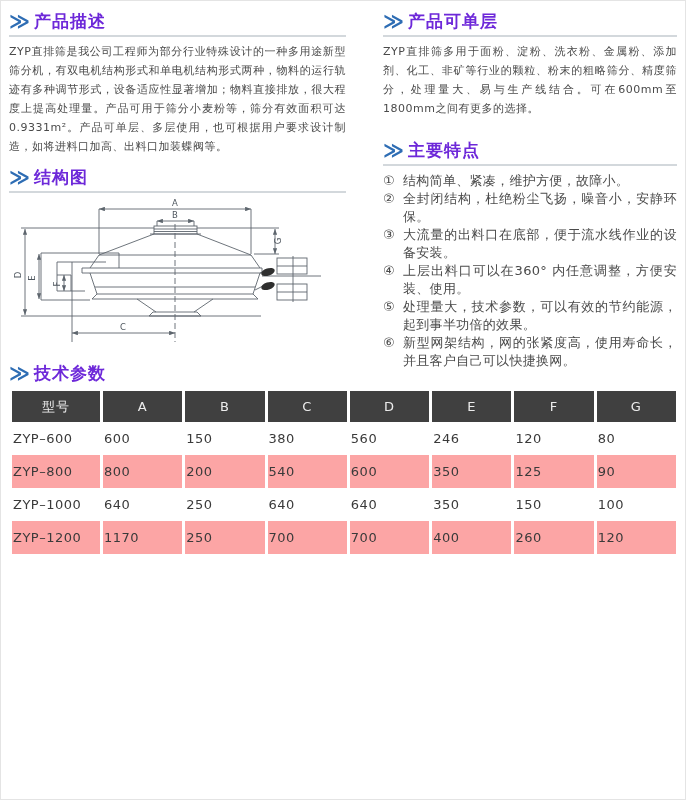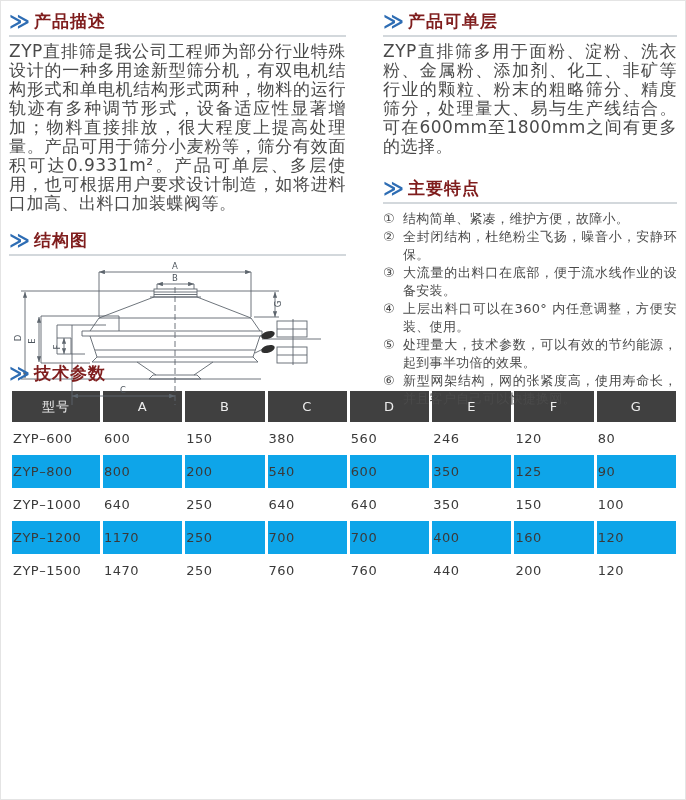--- a/index.html
+++ b/index.html
@@ -12,27 +12,27 @@
   .top { display:flex; height:352px; }
   .col-left { width:337px; margin-right:37px; }
   .col-right { flex:1; min-width:0; }
 
   .sec-header { display:flex; align-items:center; }
   .chev {
     color:#2e6db4; font-size:20px; font-weight:bold; line-height:18px;
     margin-right:6px; letter-spacing:-2px;
   }
   .sec-title {
-    color:#7f1d1d; font-size:17px; font-weight:bold; margin:0;
+    color:#6d28d9; font-size:17px; font-weight:bold; margin:0;
     letter-spacing:1px; line-height:20px;
   }
   .sec-rule { border-bottom:2px solid #d3d8dc; margin-top:4px; }
 
   .body-text {
-    margin-top:5px; font-size:17px; line-height:19px; color:#4a4a4a;
+    margin-top:5px; font-size:11px; line-height:19px; color:#4a4a4a;
     text-align:justify; letter-spacing:0.5px;
   }
   .mt-struct { margin-top:4px; }
   .mt-feat { margin-top:22px; }
 
   .features { margin-top:6px; }
   .feat { display:flex; font-size:13px; line-height:18px; color:#4a4a4a; }
   .feat .num { flex:0 0 20px; }
   .feat .txt { flex:1; text-align:justify; letter-spacing:0.3px; }
 
@@ -41,21 +41,21 @@
 
   .tech-table {
     width:670px; margin-top:8px; table-layout:fixed;
     border-collapse:separate; border-spacing:3px 0; font-size:13px;
   }
   .tech-table th {
     background:#404040; color:#ececec; font-weight:normal;
     height:29px; text-align:center; letter-spacing:1px;
   }
   .tech-table td { height:31px; color:#3a3a3a; letter-spacing:0.5px; }
-  .tech-table tr.alt td { background:#0ea5e9; }
+  .tech-table tr.alt td { background:#fca5a5; }
 </style>
 </head>
 <body>
 
 <div class="page">
 
   <div class="top">
 
     <div class="col-left">
       <div class="sec-header">
@@ -270,30 +270,20 @@
             <td>150</td>
             <td>100</td>
           </tr>
           <tr class="alt">
             <td>ZYP–1200</td>
             <td>1170</td>
             <td>250</td>
             <td>700</td>
             <td>700</td>
             <td>400</td>
-            <td>160</td>
-            <td>120</td>
-          </tr>
-          <tr>
-            <td>ZYP–1500</td>
-            <td>1470</td>
-            <td>250</td>
-            <td>760</td>
-            <td>760</td>
-            <td>440</td>
-            <td>200</td>
+            <td>260</td>
             <td>120</td>
           </tr>
         </tbody>
     </table>
   </div>
 
 </div>
 
 </body></html>

